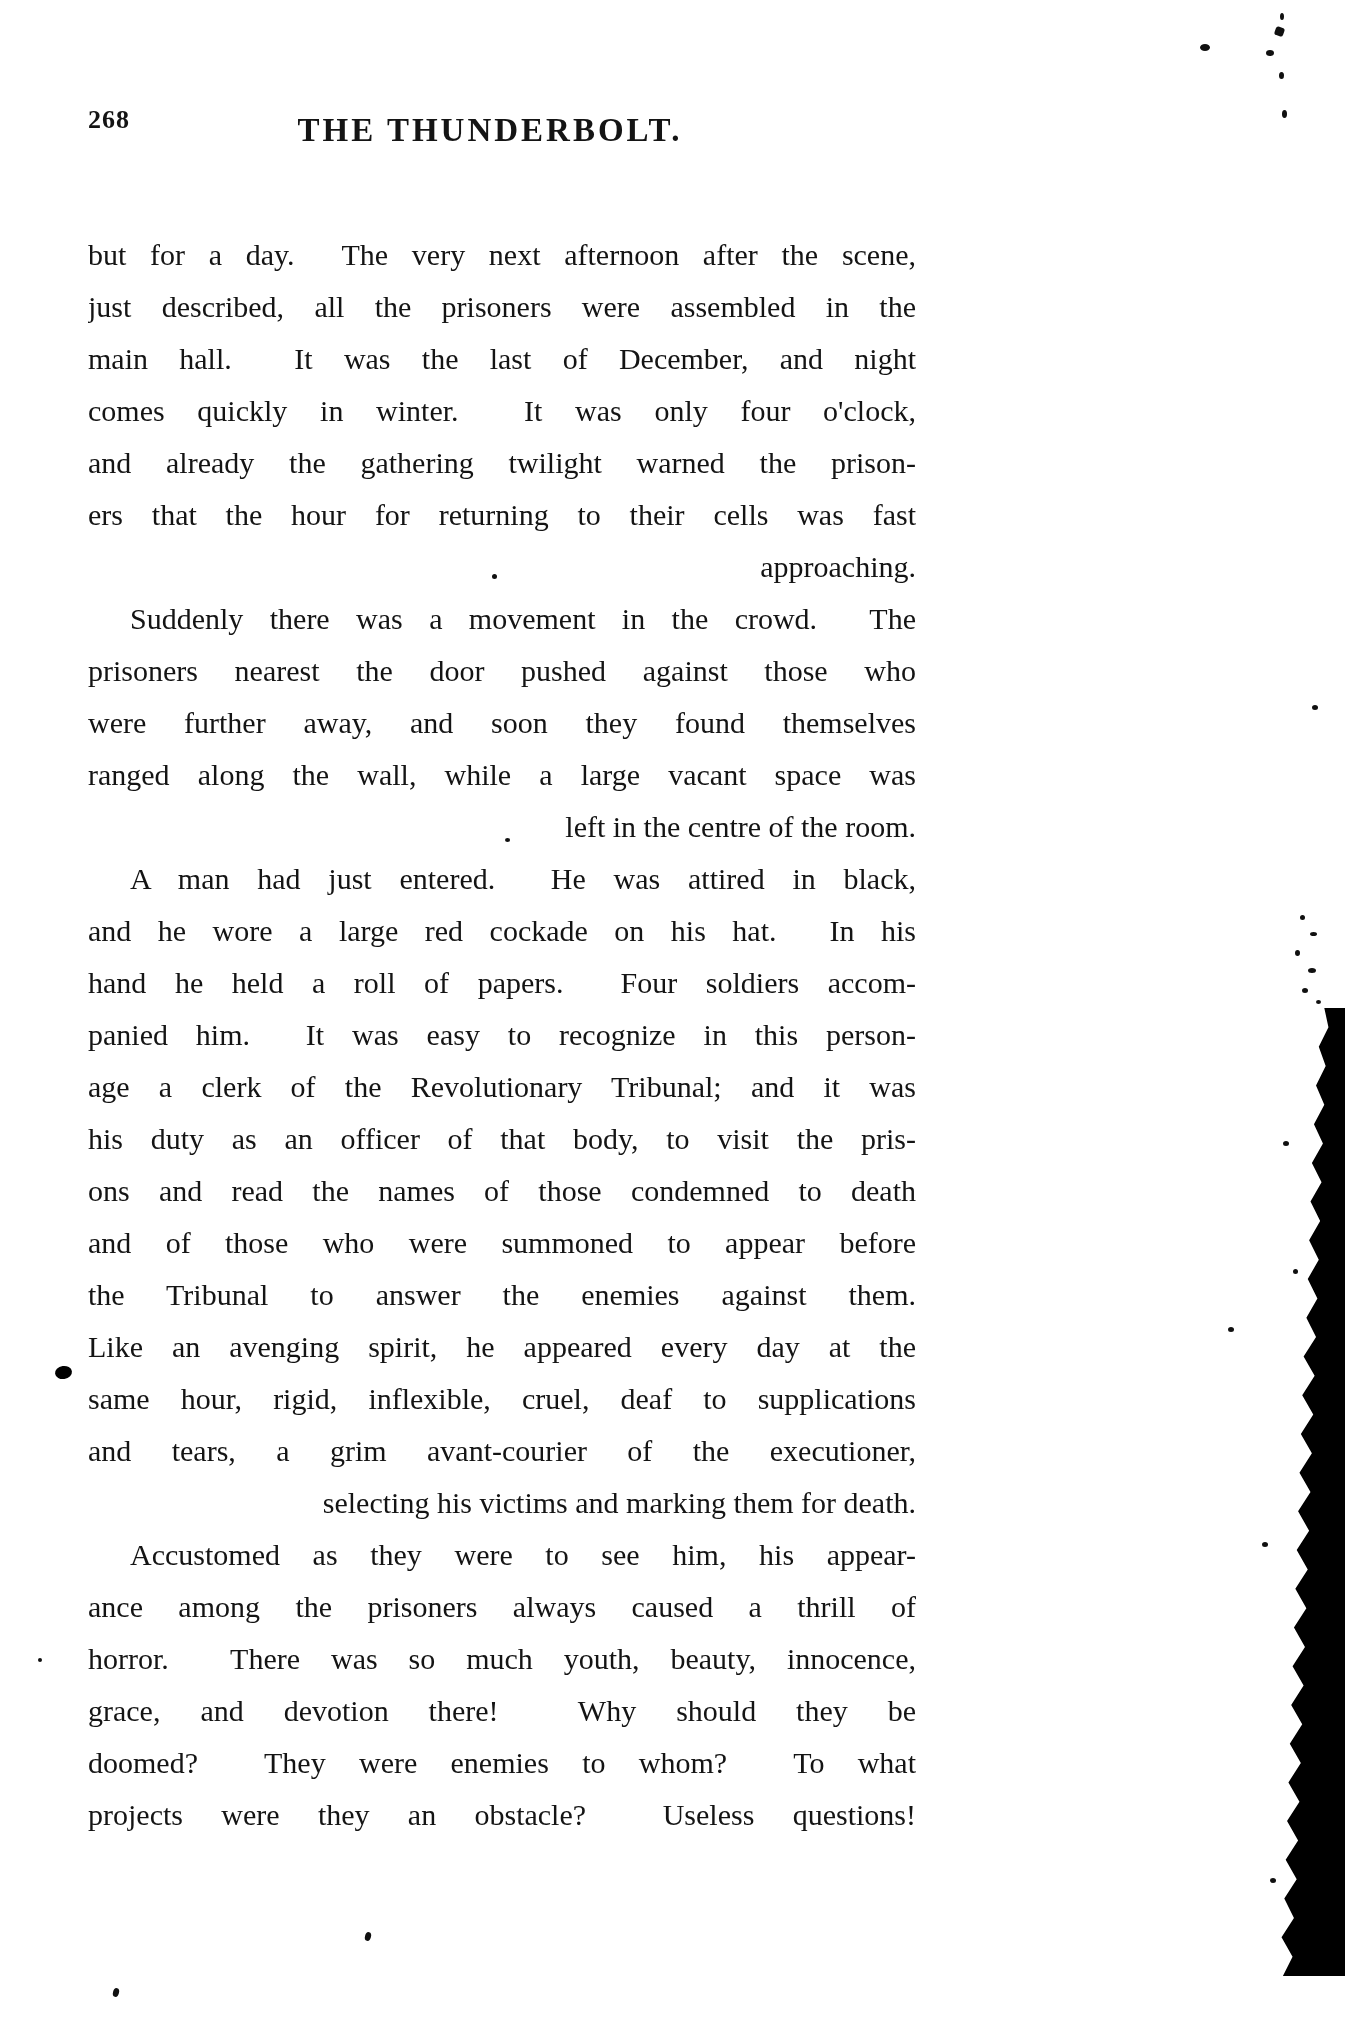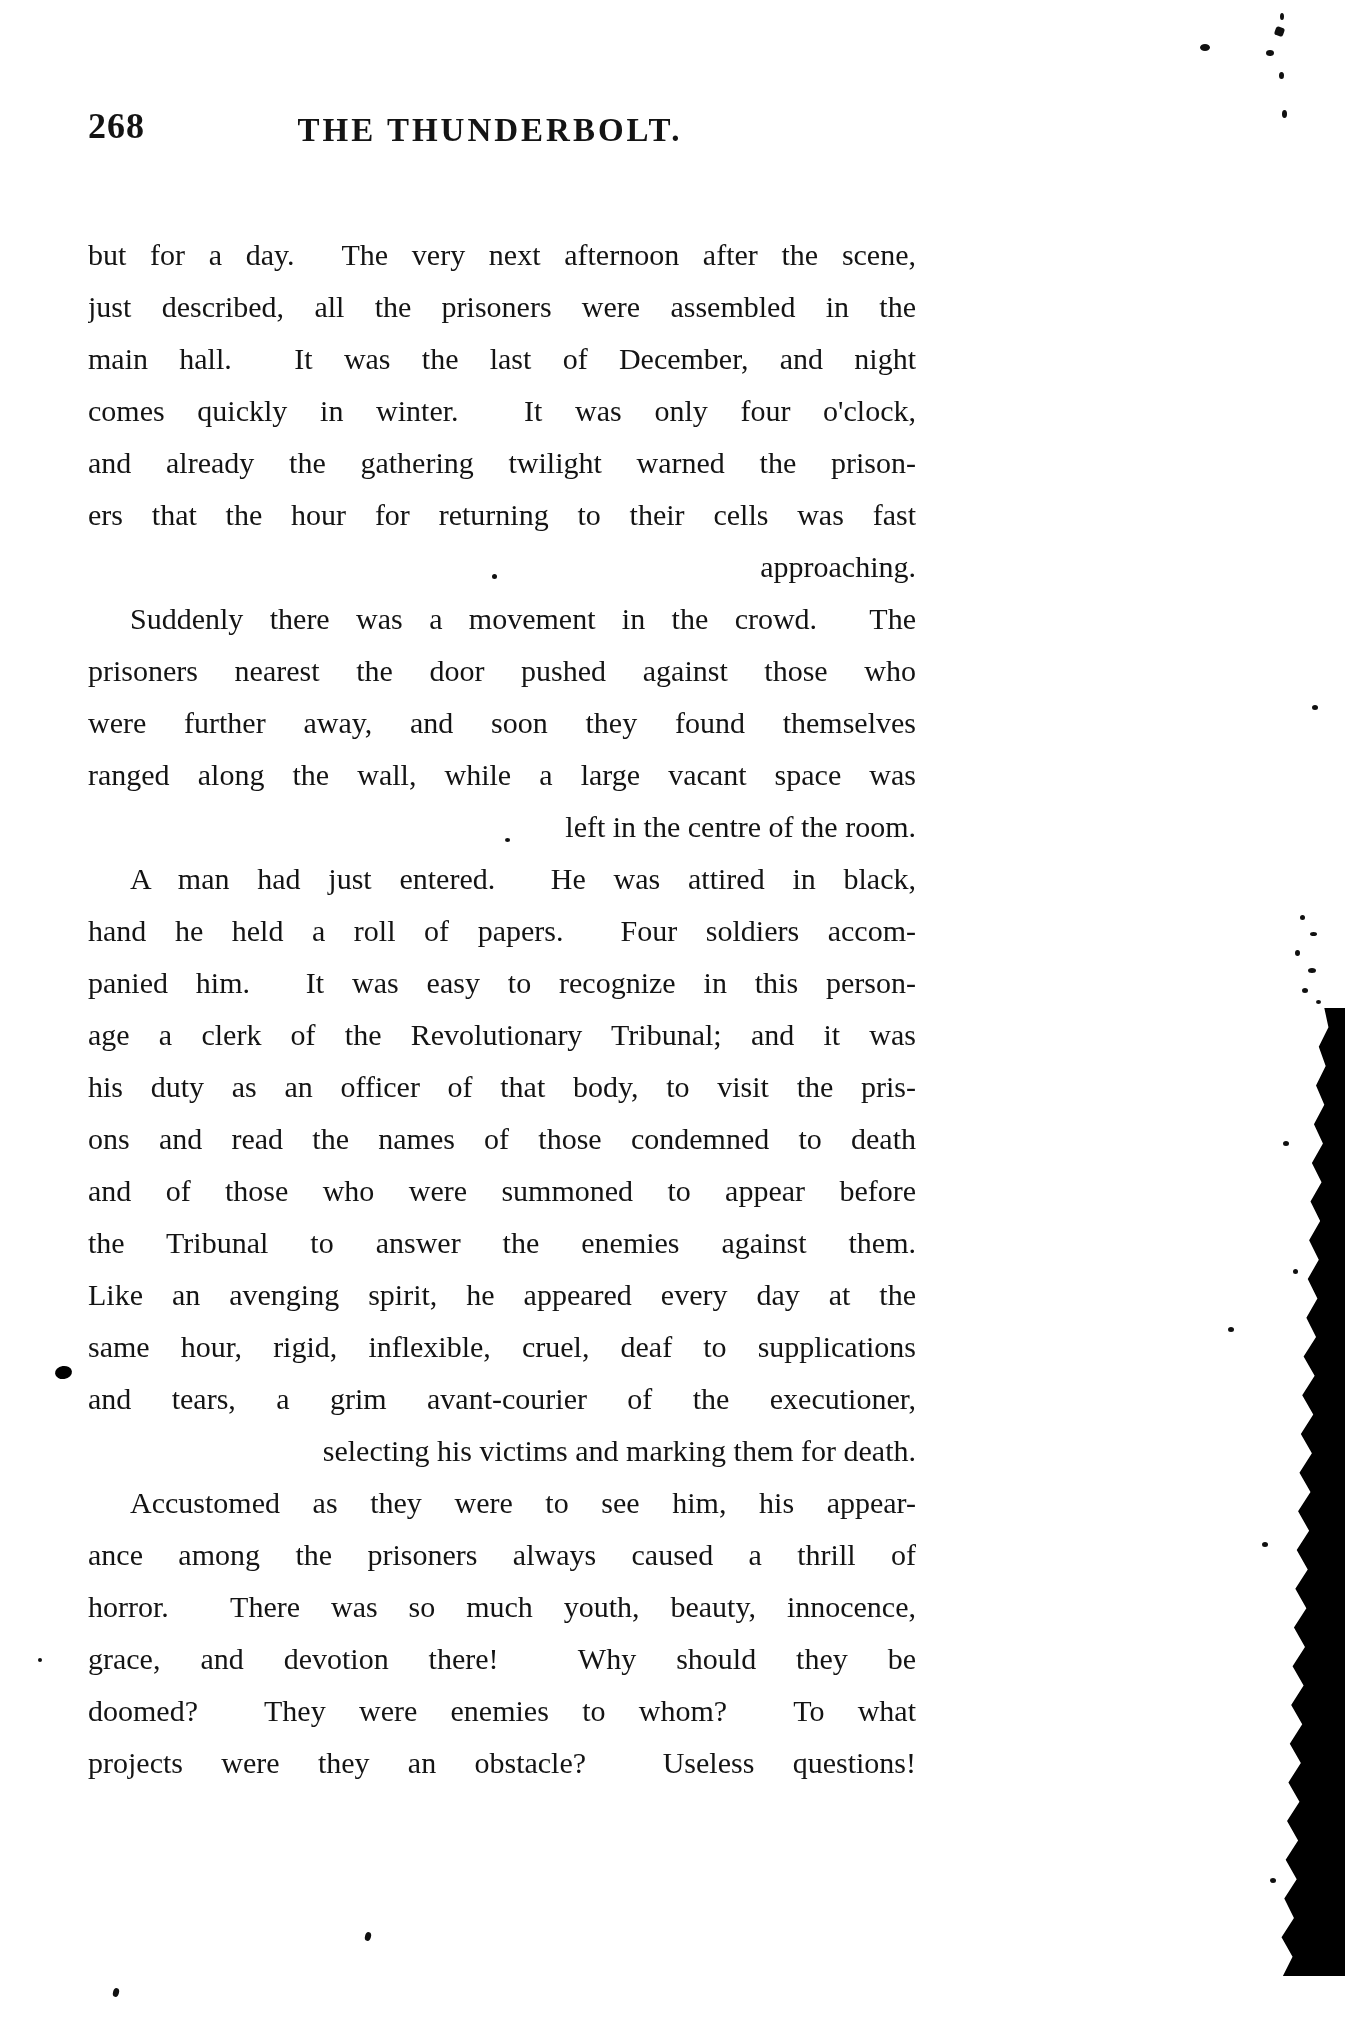--- a/index.html
+++ b/index.html
@@ -7,21 +7,21 @@
     position:relative;
     width:1345px;height:2024px;
     background:#ffffff;
     overflow:hidden;
     font-family:"Liberation Serif","DejaVu Serif",serif;
     color:#141414;
   }
   
   .page-number{
     position:absolute;left:88px;top:105px;
-    font-size:36px;font-weight:700;letter-spacing:1px;
+    font-size:26px;font-weight:700;letter-spacing:1px;
   }
   .running-title{
     position:absolute;left:70px;top:112px;width:840px;
     text-align:center;
     font-size:33px;font-weight:700;letter-spacing:3px;
   }
   
   .page-body{
     position:absolute;left:88px;top:229px;width:828px;
     font-size:30px;
@@ -75,20 +75,21 @@
       </div>
       <div class="paragraph">
         <div class="line indent">Suddenly there was a movement in the crowd.&nbsp; The</div>
         <div class="line">prisoners nearest the door pushed against those who</div>
         <div class="line">were further away, and soon they found themselves</div>
         <div class="line">ranged along the wall, while a large vacant space was</div>
         <div class="line noju">left in the centre of the room.</div>
       </div>
       <div class="paragraph">
         <div class="line indent">A man had just entered.&nbsp; He was attired in black,</div>
+        <div class="line">and he wore a large red cockade on his hat.&nbsp; In his</div>
         <div class="line">hand he held a roll of papers.&nbsp; Four soldiers accom-</div>
         <div class="line">panied him.&nbsp; It was easy to recognize in this person-</div>
         <div class="line">age a clerk of the Revolutionary Tribunal; and it was</div>
         <div class="line">his duty as an officer of that body, to visit the pris-</div>
         <div class="line">ons and read the names of those condemned to death</div>
         <div class="line">and of those who were summoned to appear before</div>
         <div class="line">the Tribunal to answer the enemies against them.</div>
         <div class="line">Like an avenging spirit, he appeared every day at the</div>
         <div class="line">same hour, rigid, inflexible, cruel, deaf to supplications</div>
         <div class="line">and tears, a grim avant-courier of the executioner,</div>

